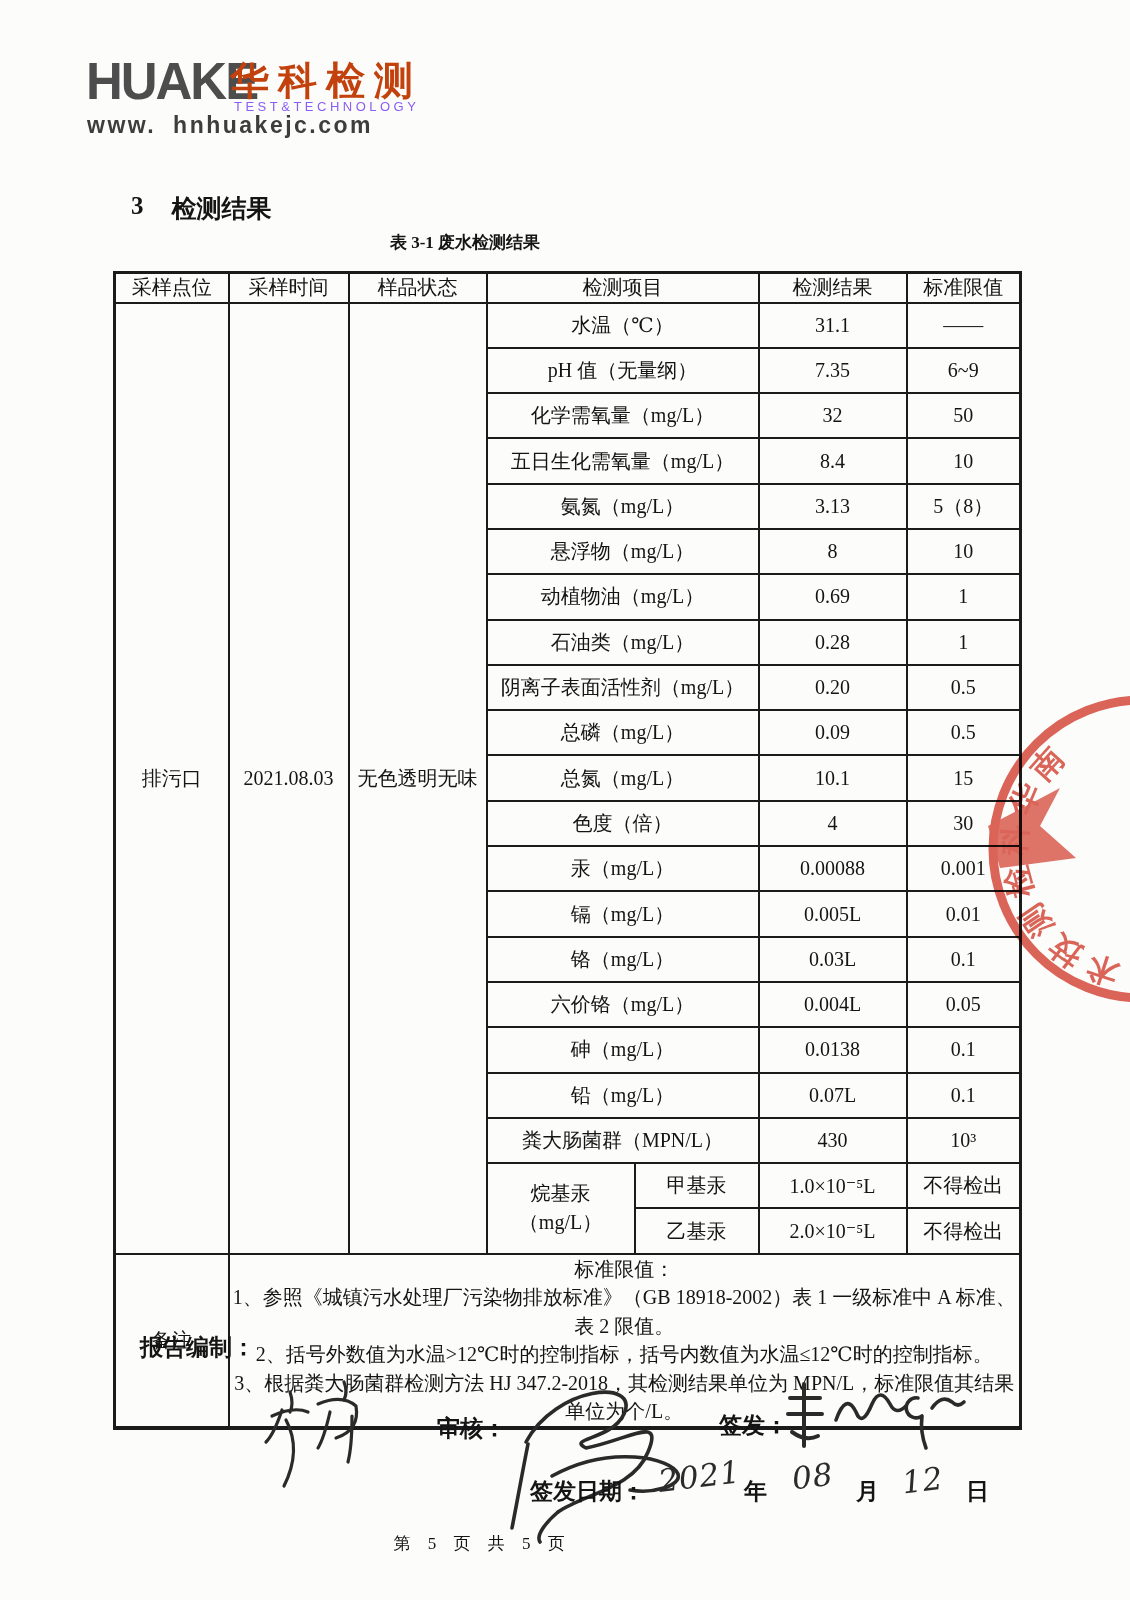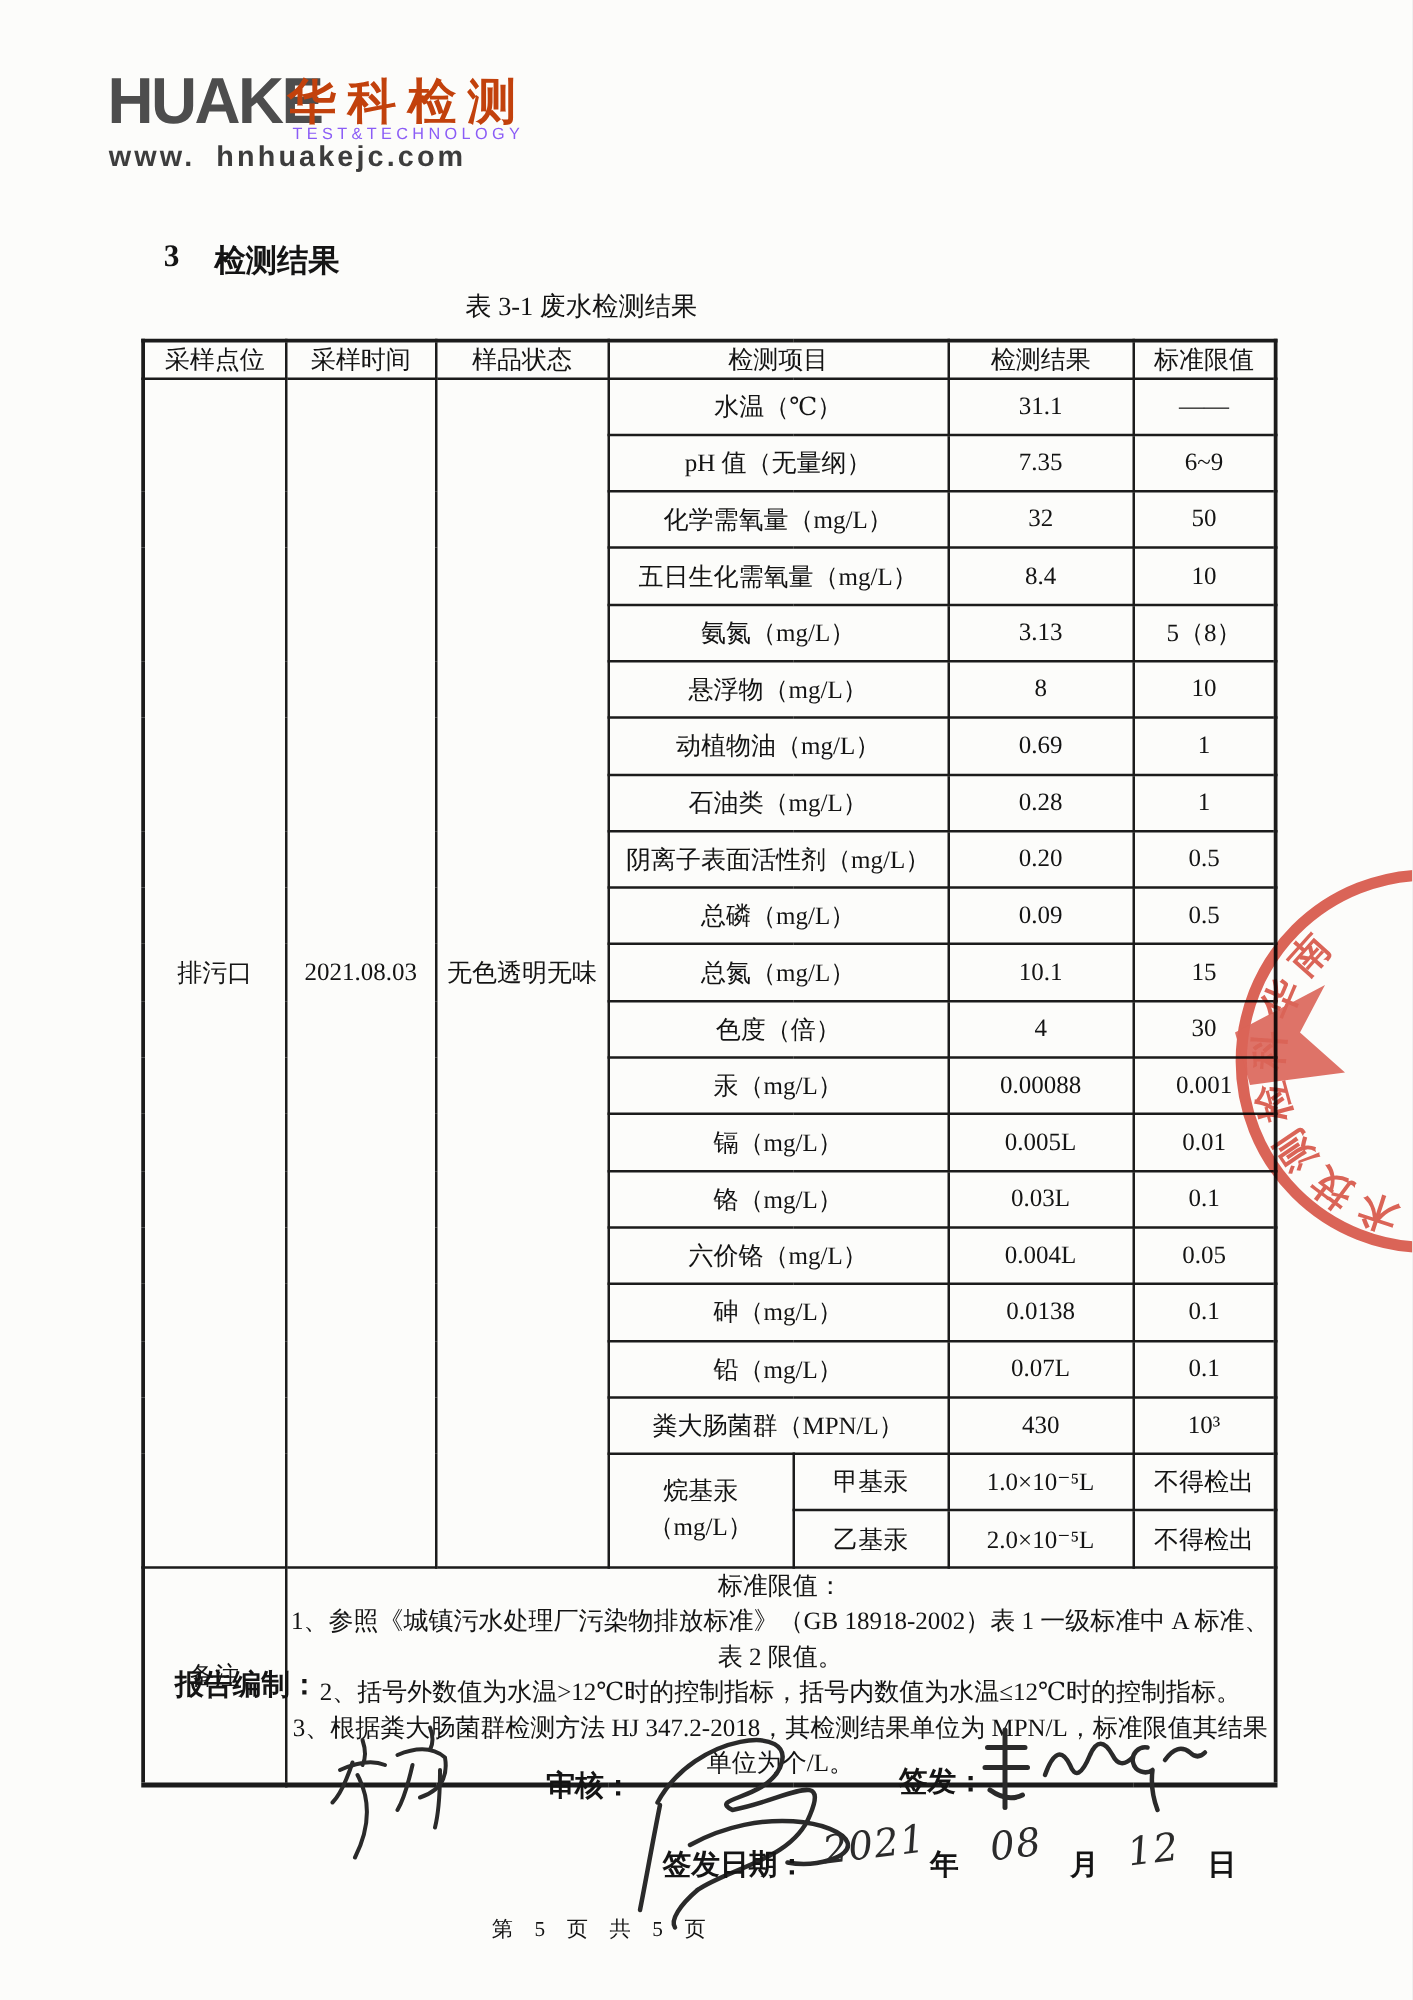--- a/index.html
+++ b/index.html
@@ -27,21 +27,21 @@
   }
   .logo-site{
     position:absolute; left:87px; top:112px;
     font-family:"Liberation Sans","DejaVu Sans",sans-serif;
     font-weight:600; font-size:23px; letter-spacing:2.5px; word-spacing:8px; color:#3d3d3d;
   }
   .doc-number{ position:absolute; left:87px; top:146px; font-size:21px; }
   
   .section-heading{ position:absolute; left:131px; top:192px; font-size:25px; font-weight:bold; display:flex; }
   .section-heading .num{ margin-right:28px; }
-  .table-caption{ position:absolute; left:0; top:231px; width:930px; text-align:center; font-size:21px; font-weight:normal; }
+  .table-caption{ position:absolute; left:0; top:231px; width:930px; text-align:center; font-size:17px; font-weight:bold; }
   
   table.result{
     position:absolute; left:113px; top:271px; width:906px;
     border-collapse:collapse; table-layout:fixed;
     border:3px solid #1b1b1b; border-bottom-width:4px;
   }
   table.result th, table.result td{
     border:2px solid #1b1b1b; text-align:center; vertical-align:middle;
     font-size:20px; font-weight:normal; padding:0; overflow:visible;
   }

